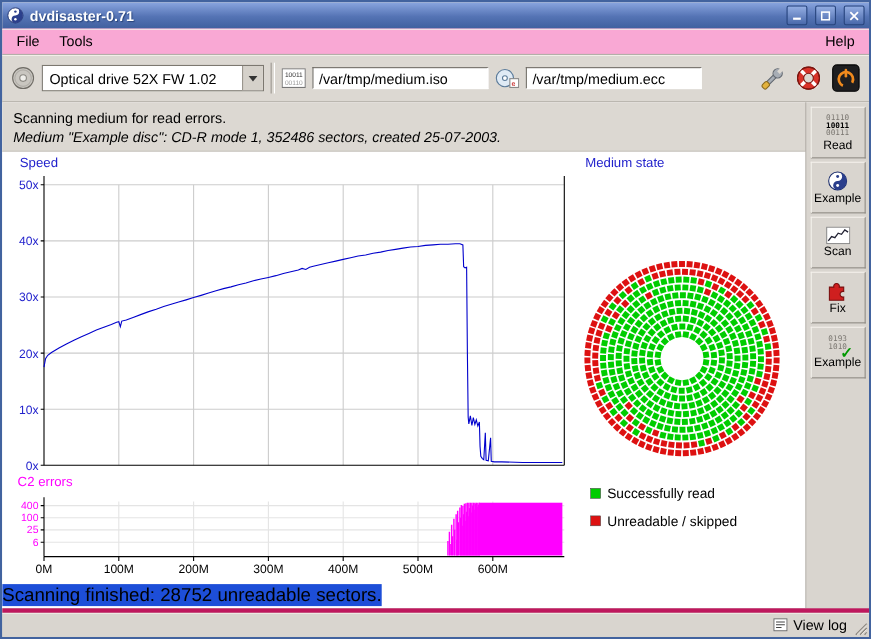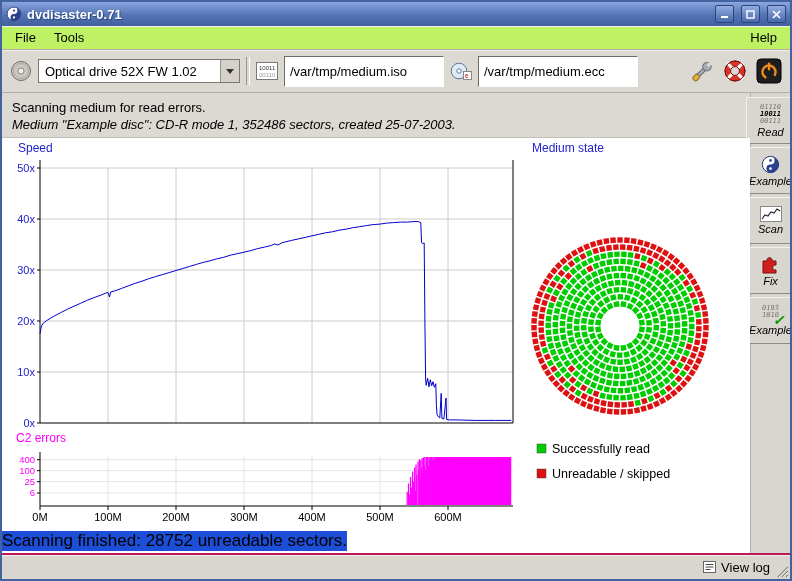--- a/index.html
+++ b/index.html
@@ -9,61 +9,61 @@
     font-family:"Liberation Sans",sans-serif;font-size:13px;color:#000;
     display:flex;flex-direction:column;
   }
   
   .titlebar{height:24px;flex:0 0 24px;background:linear-gradient(#8aa6e0,#5473b4 55%,#40609f);
     display:flex;align-items:center;padding:0 4px;gap:5px;}
   .title-text{color:#fff;font-weight:bold;font-size:13px;flex:1;text-shadow:1px 1px 1px #27437a;}
   .tb-btn{width:17px;height:16px;background:linear-gradient(#93ade2,#4a69ab);border:1px solid #28457e;
     border-radius:2px;color:#fff;display:flex;align-items:center;justify-content:center;margin-left:2px;}
   
-  .menubar{height:23px;flex:0 0 23px;background:#bef264;border-bottom:1px solid #b3afa8;
+  .menubar{height:23px;flex:0 0 23px;background:#f9a8d4;border-bottom:1px solid #b3afa8;
     display:flex;align-items:center;padding:0 4px;box-shadow:inset 0 1px 0 #f2efe9;}
   .menu-item{padding:2px 9px;}
   .menu-spacer{flex:1;}
   
   .toolbar{height:42px;flex:0 0 42px;background:#dcd8d2;display:flex;align-items:center;
     padding:0 8px;gap:6px;border-bottom:1px solid #b3afa8;box-shadow:inset 0 1px 0 #f2efe9;}
   .tool-sep{width:2px;height:28px;border-left:1px solid #9b978f;border-right:1px solid #fff;}
   .combo{width:202px;height:24px;background:#fff;border:1px solid #7c7870;display:flex;align-items:center;box-sizing:border-box;}
   .combo-text{flex:1;padding:0 6px;white-space:nowrap;overflow:hidden;}
   .combo-arrow{width:18px;height:22px;background:#d5d1ca;border-left:1px solid #9a968e;
     display:flex;align-items:center;justify-content:center;}
   .arrow-down{width:0;height:0;border-left:4px solid transparent;border-right:4px solid transparent;border-top:5px solid #333;}
-  .entry{height:31px;width:160px;background:#fff;border:1px solid;border-color:#6f6b64 #fff #fff #6f6b64;
+  .entry{height:20px;width:160px;background:#fff;border:1px solid;border-color:#6f6b64 #fff #fff #6f6b64;
     padding:0 5px;font:13px "Liberation Sans",sans-serif;box-sizing:border-box;color:#000;}
   .tool-right{margin-left:auto;display:flex;align-items:center;gap:9px;}
   .icon-btn{display:flex;align-items:center;justify-content:center;}
   
   .content{flex:0 0 460px;height:460px;display:flex;background:#fff;}
   .main{flex:1;display:flex;flex-direction:column;min-width:0;}
   .status-lines{height:45px;box-sizing:border-box;background:#dcd8d2;padding:6px 10px 0 10px;
     border-bottom:1px solid #c3bfb8;}
   .status-line1{line-height:17px;}
   .status-line2{line-height:18px;font-style:italic;}
   .chart-panel{flex:1;background:#fff;position:relative;}
   .finish-line{position:absolute;left:0;bottom:2px;font-size:17px;background:#1d4ed8;}
   svg text{font-family:"Liberation Sans",sans-serif;}
   
-  .sidebar{width:40px;box-sizing:border-box;background:#d9d5cf;border-left:1px solid #b3afa8;
-    display:flex;flex-direction:column;align-items:center;padding:4px 0 4px 0;gap:3px;font-style:italic;}
+  .sidebar{width:58px;box-sizing:border-box;background:#d9d5cf;border-left:1px solid #b3afa8;
+    display:flex;flex-direction:column;align-items:center;padding:4px 0 4px 0;gap:3px;}
   .side-btn{width:50px;height:47px;box-sizing:border-box;background:#d9d5cf;
     border:1px solid;border-color:#f4f1ec #8f8b84 #8f8b84 #f4f1ec;
     display:flex;flex-direction:column;align-items:center;justify-content:center;font-size:11px;gap:1px;cursor:default;}
   .side-btn.stop-btn{margin-top:auto;}
   .bin{font-family:"DejaVu Sans Mono",monospace;font-size:7px;line-height:7px;letter-spacing:0;}
   .bin.dim{color:#7a7670;}
   .bin.strong{color:#000;font-weight:bold;}
   .verify-icon{position:relative;width:24px;height:18px;text-align:center;}
   .verify-check{position:absolute;right:-2px;bottom:-4px;color:#009900;font-weight:bold;font-size:14px;line-height:14px;}
   
-  .bottombar{flex:1;background:#d9d5cf;border-top:2px solid #be185d;box-shadow:inset 0 1px 0 #f2efe9;
+  .bottombar{flex:1;background:#d9d5cf;border-top:4px solid #be185d;box-shadow:inset 0 1px 0 #f2efe9;
     display:flex;align-items:center;justify-content:flex-end;padding:0 20px 0 8px;gap:6px;position:relative;}
   .viewlog{display:flex;align-items:center;gap:5px;}
   .grip{position:absolute;right:1px;bottom:1px;}
 </style>
 </head>
 <body>
 
 <div class="window">
 
   <div class="titlebar">

